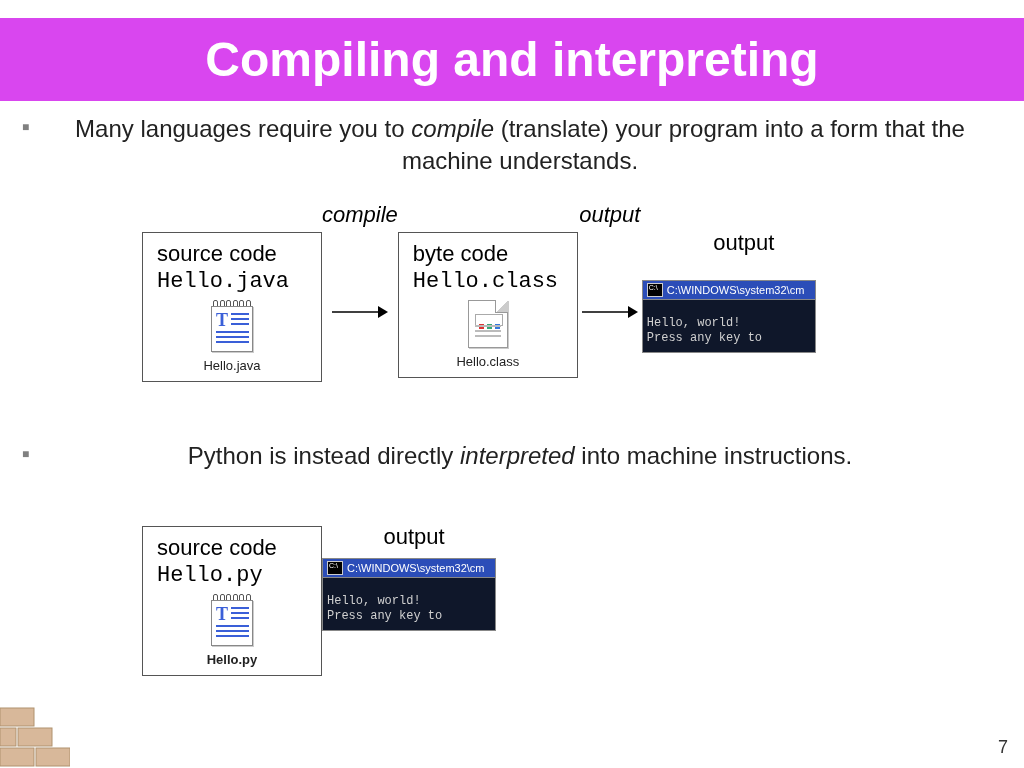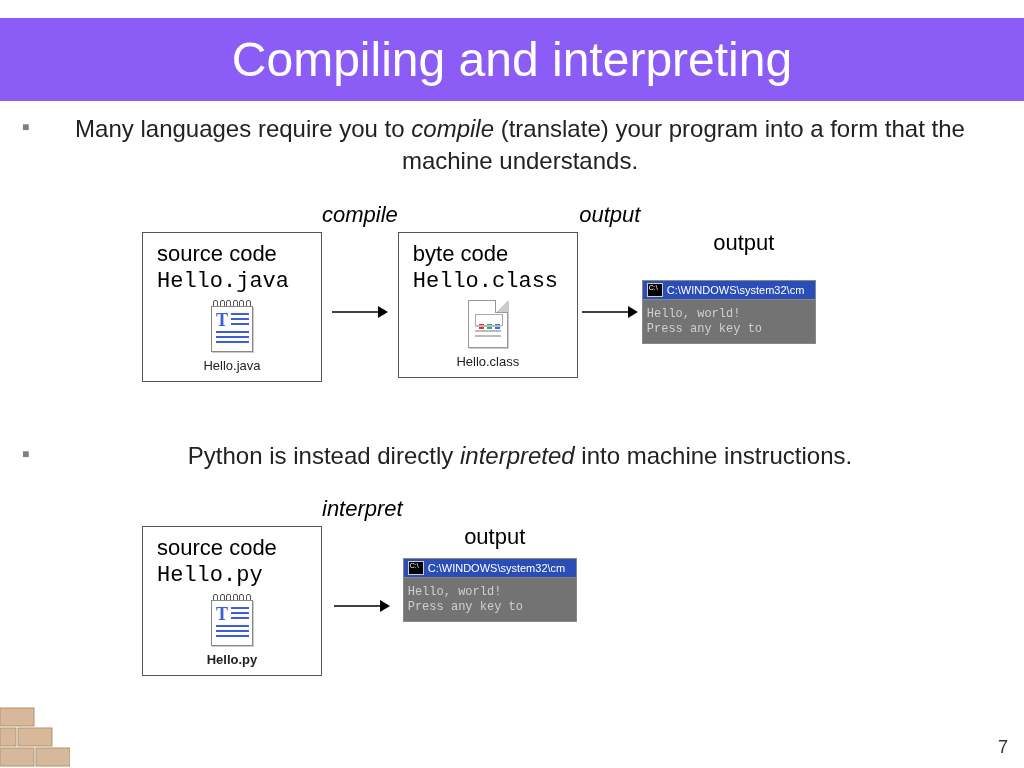--- a/index.html
+++ b/index.html
@@ -6,23 +6,23 @@
     margin: 0;
     padding: 0;
     width: 1024px;
     height: 768px;
     font-family: Verdana, Geneva, sans-serif;
     background: #fff;
     position: relative;
     overflow: hidden;
   }
   .title-bar {
-    background: #8b5cf6;
+    background: #d946ef;
     color: #fff;
-    font-weight: normal;
+    font-weight: bold;
     font-size: 48px;
     text-align: center;
     padding: 14px 0 14px 0;
     margin-top: 18px;
   }
   .content {
     padding: 12px 28px 0 22px;
   }
   ul.points {
     list-style: none;
@@ -93,25 +93,25 @@
     align-items: center;
     border: 1px solid #888;
     border-bottom: none;
   }
   .term-title .cmd-ic {
     display:inline-block; width:14px; height:12px; background:#000; border:1px solid #ccc; margin-right:4px;
     position:relative;
   }
   .term-title .cmd-ic::after{content:"C:\\"; color:#fff; font-size:7px; position:absolute; left:1px; top:0;}
   .term-body {
-    background: #737373;
+    background: #0f172a;
     color: #d0d0d0;
     font-family: "Courier New", monospace;
     font-size: 12px;
-    padding: 7px 4px 6px 4px;
+    padding: 16px 4px 6px 4px;
     line-height: 1.25;
     border: 1px solid #888;
     white-space: pre;
   }
 
   .page-num {
     position: absolute;
     right: 16px;
     bottom: 10px;
     font-size: 18px;
@@ -287,29 +287,20 @@
                 <div></div>
                 <div></div>
                 <div></div>
               </div>
           </span>
           <div class="icon-caption bold">Hello.py</div>
         </div>
       </div>
     </div>
 
-    <div class="diagram-col">
-      <div class="arrow-label">interpret</div>
-      <div style="height:160px;display:flex;align-items:center;margin:0 4px;">
-        <svg width="56" height="20">
-            <line x1="0" y1="10" x2="46" y2="10" stroke="#000" stroke-width="1.5"></line>
-            <polygon points="46,4 56,10 46,16" fill="#000"></polygon>
-          </svg>
-      </div>
-    </div>
 
     <div class="diagram-col">
       <div class="out-label" style="margin-left:10px">output</div>
       <div style="height:160px;display:flex;align-items:flex-start;padding-top:4px;">
         <div class="terminal">
           <div class="term-title">
             <span class="cmd-ic"></span>
             <span>C:\WINDOWS\system32\cm</span>
           </div>
           <div class="term-body"><span>Hello, world!</span>

